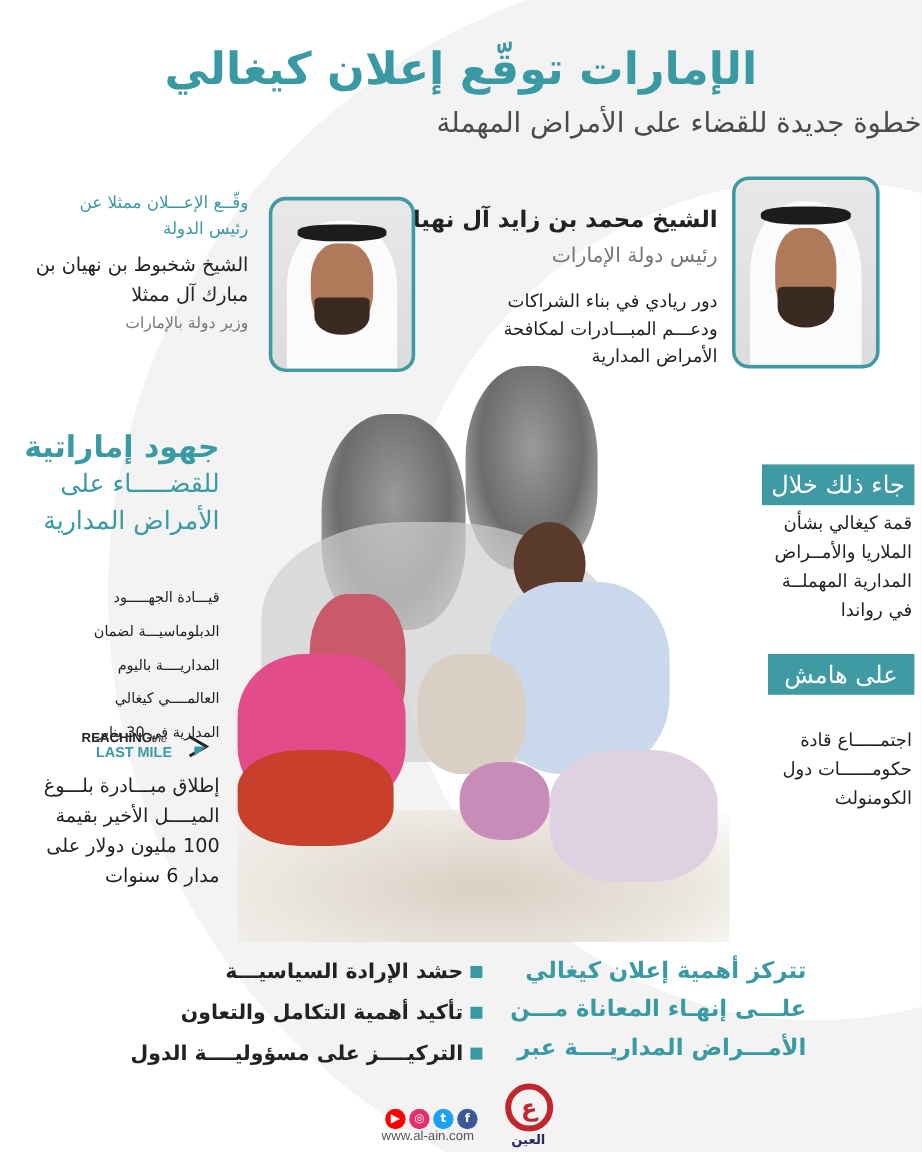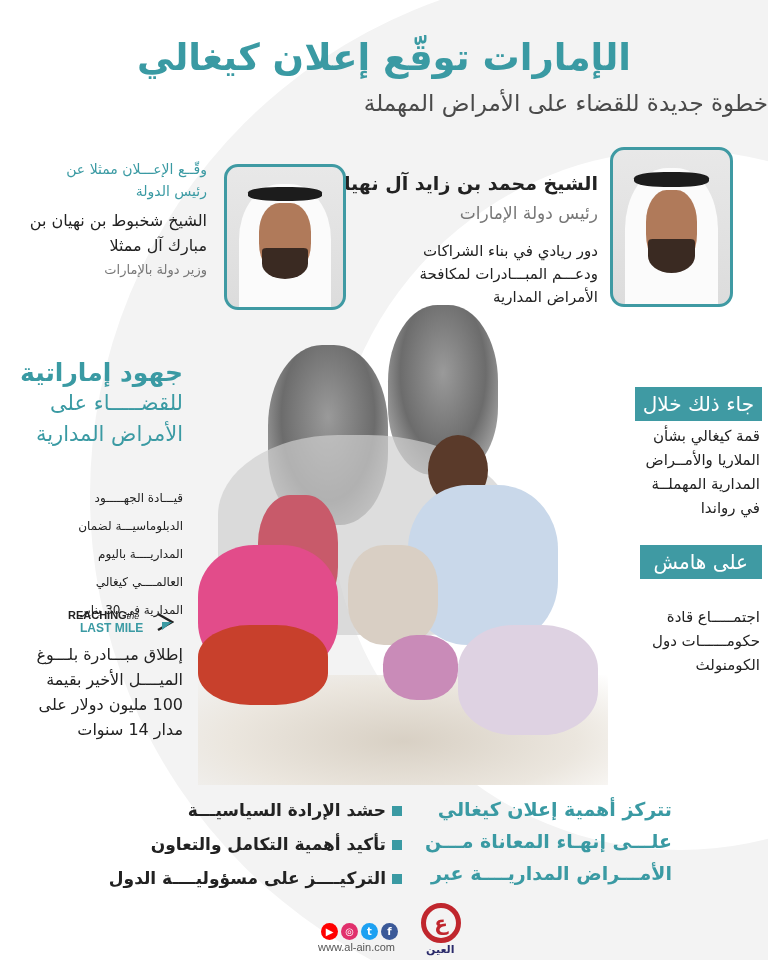--- a/index.html
+++ b/index.html
@@ -135,21 +135,21 @@
   <svg width="18" height="20" viewBox="0 0 18 20" style="position:absolute; left:88px; top:3px;">
     <path d="M2 2 L16 10 L2 18" fill="none" stroke="#222" stroke-width="2.5"></path>
     <path d="M6 10 L16 10 L6 18 Z" fill="#3a9aa3"></path>
   </svg>
 </div>
 
 <div class="abs rtl-text dark" style="right:585px; top:642px; font-size:16px; line-height:25px; white-space:nowrap;">
   <div>إطلاق مبـــادرة بلـــوغ</div>
   <div>الميــــل الأخير بقيمة</div>
   <div>100 مليون دولار على</div>
-  <div>مدار 14 سنوات</div>
+  <div>مدار 6 سنوات</div>
 </div>
 
 <div class="abs" style="right:6px; top:387px;">
   <span class="tag">جاء ذلك خلال</span>
 </div>
 <div class="abs rtl-text dark" style="right:8px; top:424px; font-size:15px; line-height:24px; white-space:nowrap;">
   <div>قمة كيغالي بشأن</div>
   <div>الملاريا والأمــراض</div>
   <div>المدارية المهملــة</div>
   <div>في رواندا</div>

